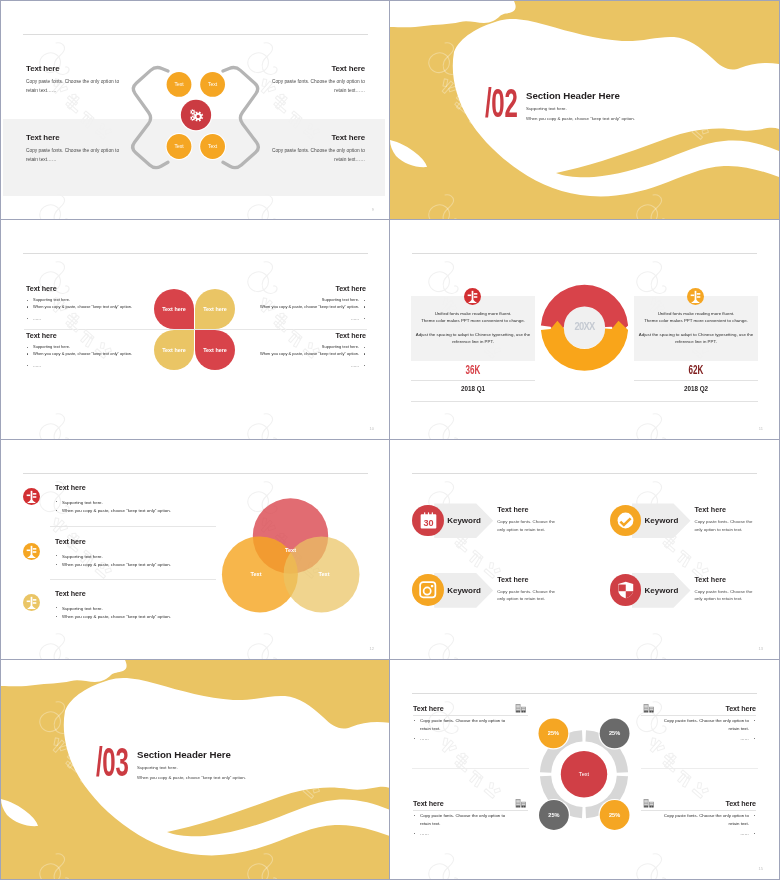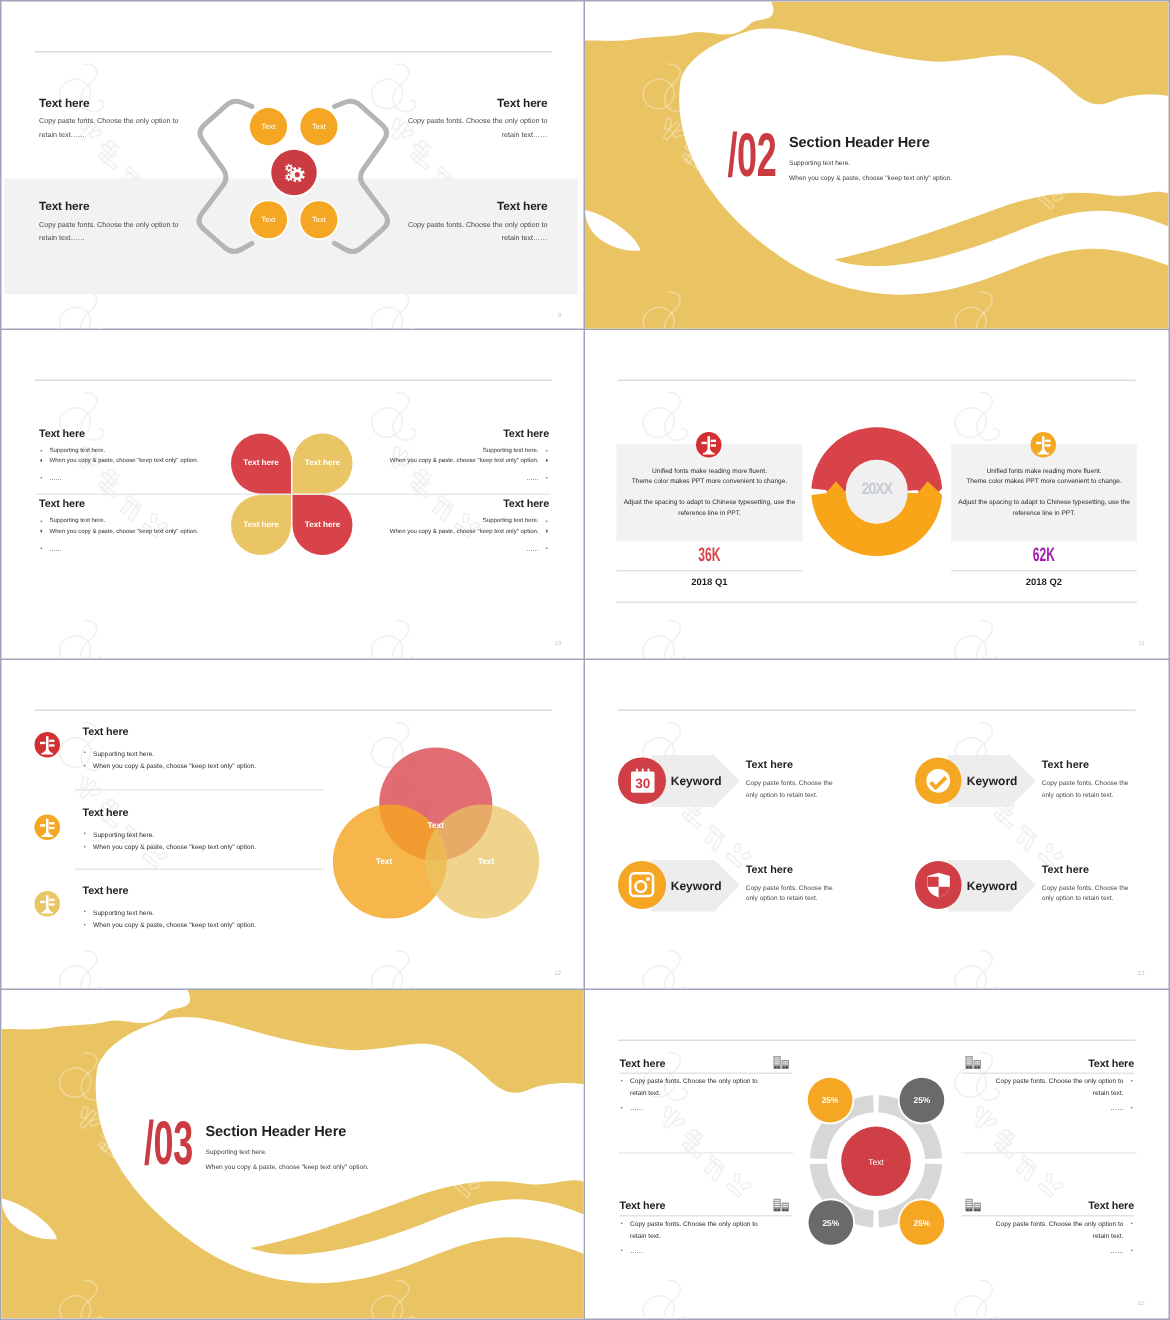--- a/index.html
+++ b/index.html
@@ -360,21 +360,21 @@
         <div>reference line in PPT.</div>
       </div>
       <div class="abs s4txt" style="left:245px;top:90px;width:122px">
         <div>Unified fonts make reading more fluent.</div>
         <div>Theme color makes PPT more convenient to change.</div>
         <div style="height:7px"></div>
         <div>Adjust the spacing to adapt to Chinese typesetting, use the</div>
         <div>reference line in PPT.</div>
       </div>
       <div class="abs bigval" style="left:22px;top:143px;width:122px;color:#d8434a"><span>36K</span></div>
-      <div class="abs bigval" style="left:245px;top:143px;width:122px;color:#a21caf"><span>62K</span></div>
+      <div class="abs bigval" style="left:245px;top:143px;width:122px;color:#7f1d1d"><span>62K</span></div>
       <div class="abs" style="left:21px;top:160px;width:124px;height:1px;background:#e2e2e2"></div>
       <div class="abs" style="left:244px;top:160px;width:124px;height:1px;background:#e2e2e2"></div>
       <div class="abs statcap" style="left:22px;top:165px;width:122px">2018 Q1</div>
       <div class="abs statcap" style="left:245px;top:165px;width:122px">2018 Q2</div>
       <div class="abs" style="left:21px;top:181px;width:347px;height:1px;background:#e2e2e2"></div>
       <div class="pg">11</div>
     </div>
   </div>
 
   <div class="slide c0">

